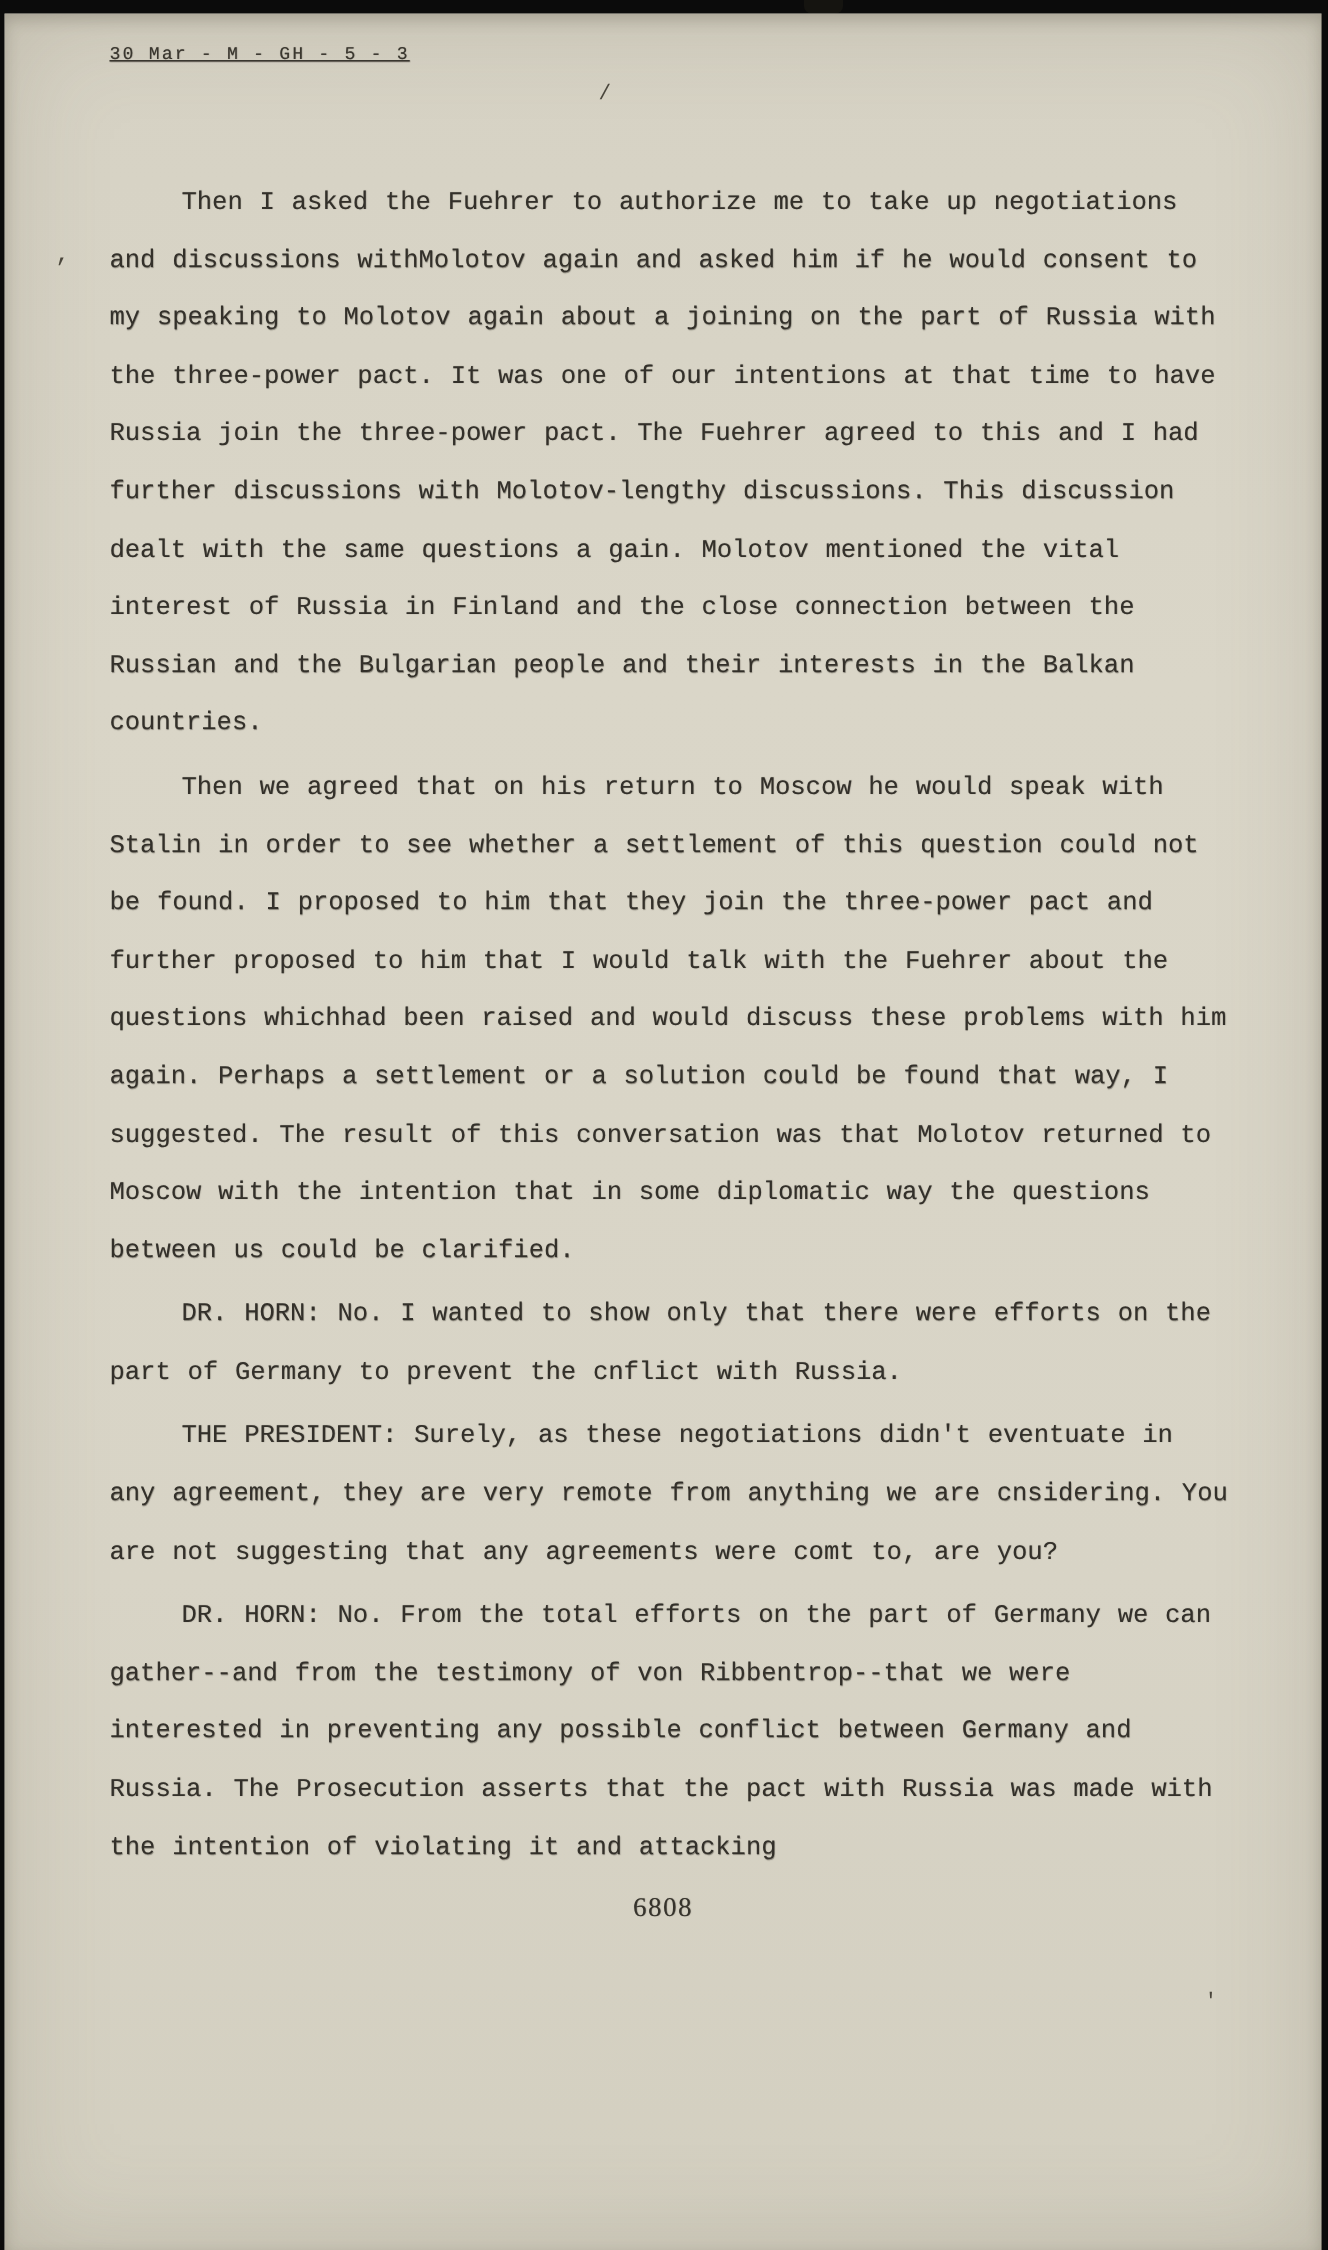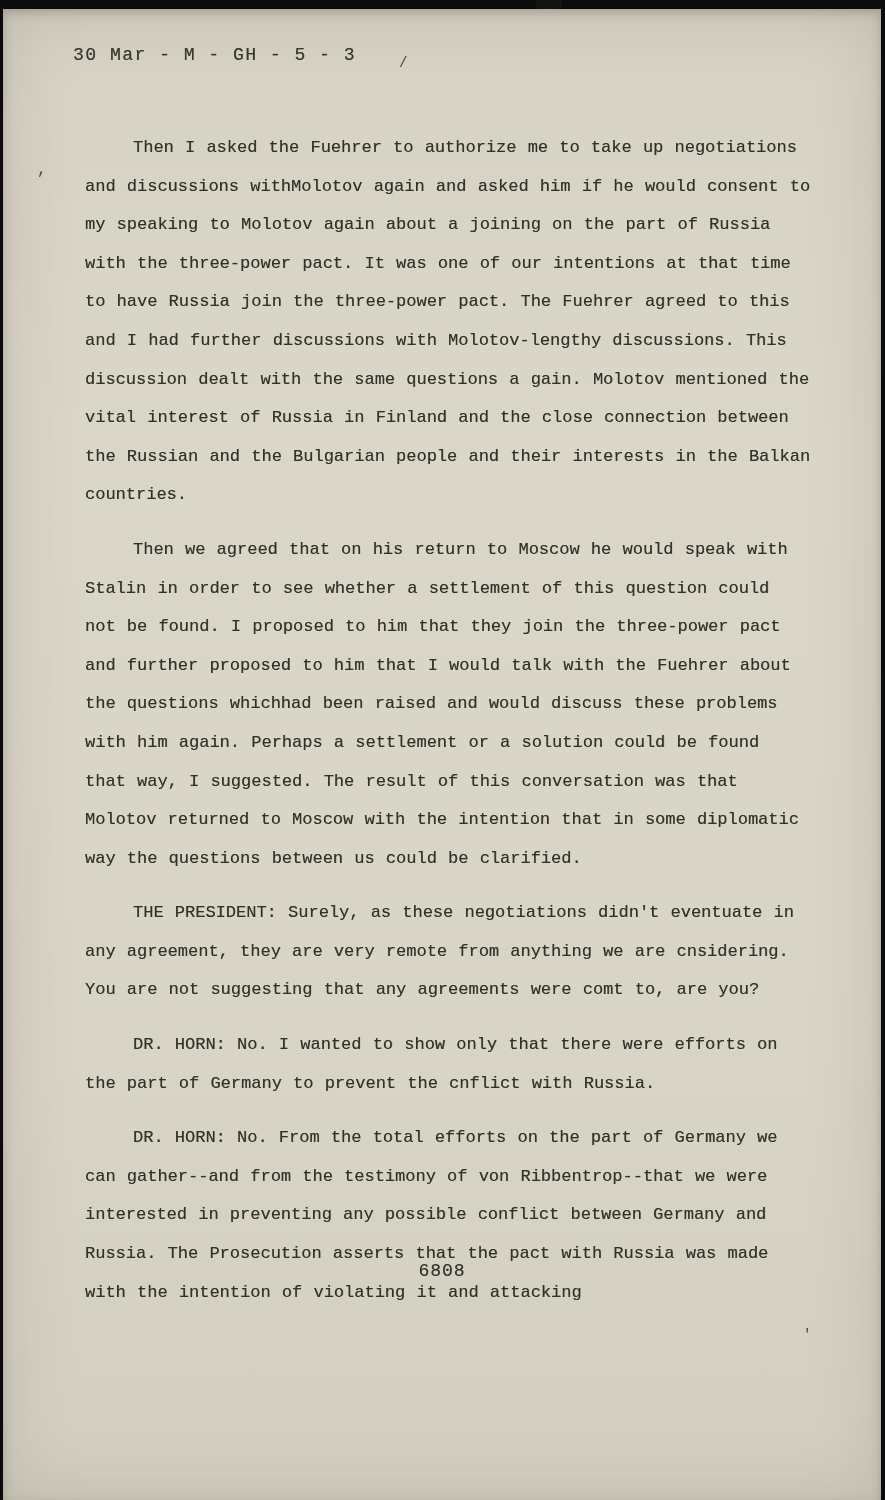--- a/index.html
+++ b/index.html
@@ -28,55 +28,57 @@
     bottom: 0;
     background: linear-gradient(180deg, #d6d2c4 0%, #dad6c8 30%, #d8d4c6 70%, #d3cfc0 100%);
     box-shadow: inset 0 0 70px rgba(110, 100, 80, 0.22),
                 inset 0 4px 10px rgba(60, 55, 45, 0.25);
     color: #32302a;
   }
 
   .doc-header {
     position: absolute;
     left: 70px;
-    top: 36px;
-    font-size: 18px;
+    top: 20px;
+    font-size: 12px;
     letter-spacing: 1.5px;
     color: #3a372f;
     white-space: pre;
     text-shadow: 0.3px 0.3px 0.5px rgba(50,46,38,0.55);
+    text-decoration: underline;
   }
 
   .doc-body {
     position: absolute;
     left: 66px;
     top: 104px;
     width: 758px;
     font-size: 17px;
     line-height: 38.6px;
     color: #33302a;
     text-shadow: 0.3px 0.4px 0.6px rgba(52,48,40,0.5);
     word-spacing: 1px;
   }
 
   .doc-body p {
     text-indent: 48px;
-    margin: 16px;
+    margin: 4px;
   }
 
   .page-number {
     position: absolute;
     left: 0;
     right: 0;
     top: 1252px;
     text-align: center;
     font-size: 18px;
     letter-spacing: 1px;
     color: #36332c;
     text-shadow: 0.3px 0.4px 0.6px rgba(52,48,40,0.5);
+    font-family: Liberation Serif, serif;
   }
 
   .artifact {
     position: absolute;
     color: #4a463c;
     font-size: 16px;
   }
   .artifact.margin-comma { left: 34px;  top: 152px; }
   .artifact.top-slash    { left: 396px; top: 46px;  font-size: 14px; }
   .artifact.bottom-tick  { left: 800px; top: 1318px; font-size: 14px; }
@@ -103,21 +105,21 @@
 
     <span class="artifact margin-comma">,</span>
 
     <span class="artifact top-slash">/</span>
 
     <span class="artifact bottom-tick">'</span>
 
     <div class="doc-body">
       <p>Then I asked the Fuehrer to authorize me to take up negotiations and discussions withMolotov again and asked him if he would consent to my speaking to Molotov again about a joining on the part of Russia with the three-power pact.  It was one of our intentions at that time to have Russia join the three-power pact.  The Fuehrer agreed to this and I had further discussions with Molotov-lengthy discussions.  This discussion dealt with the same questions a gain.  Molotov mentioned the vital interest of Russia in Finland and the close connection between the Russian and the Bulgarian people and their interests in the Balkan countries.</p>
       <p>Then we agreed that on his return to Moscow he would speak with Stalin in order to see whether a settlement of this question could not be found. I proposed to him that they join the three-power pact and further proposed to him that I would talk with the Fuehrer about the questions whichhad been raised and would discuss these problems with him again.  Perhaps a settlement or a solution could be found that way, I suggested.   The result of this conversation was that Molotov returned to Moscow with the intention that in some diplomatic way the questions between us could be clarified.</p>
+      <p>DR. HORN:  No.  I wanted to show only that there were efforts on the part of Germany to prevent the cnflict with Russia.</p>
       <p>THE PRESIDENT:  Surely, as these negotiations didn't eventuate in any agreement, they are very remote from anything we are cnsidering.  You are not suggesting that any agreements were comt to, are you?</p>
-      <p>DR. HORN:  No.  I wanted to show only that there were efforts on the part of Germany to prevent the cnflict with Russia.</p>
       <p>DR. HORN:  No.  From the total efforts on the part of Germany we can gather--and from the testimony of von Ribbentrop--that we were interested in preventing any possible conflict between Germany and Russia.  The Prosecution asserts that the pact with Russia was made with the intention of violating it and attacking</p>
     </div>
 
     <div class="page-number">6808</div>
 
   </div>
 </div>
 
 </body></html>

